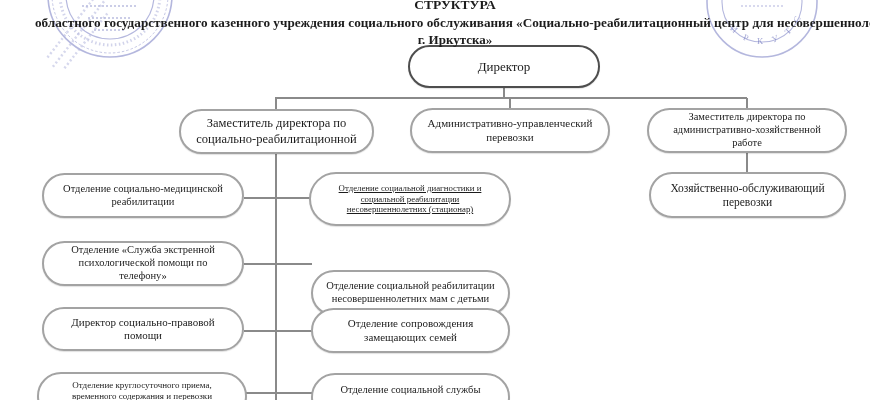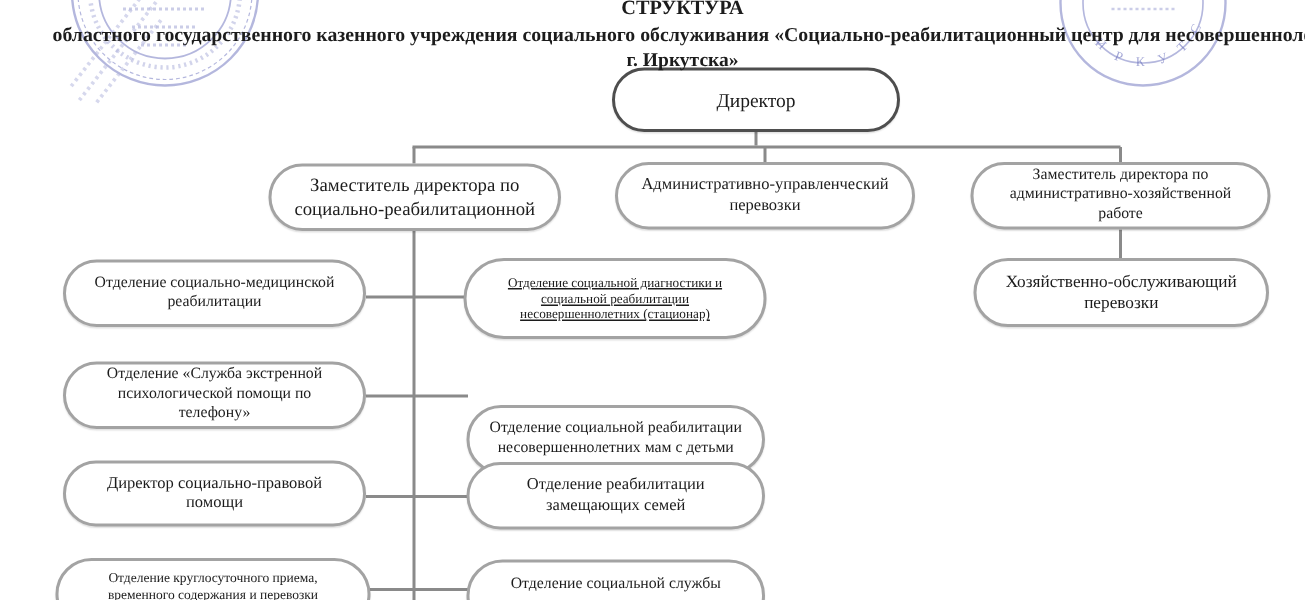--- a/index.html
+++ b/index.html
@@ -131,16 +131,16 @@
   <div class="box dep-admin">Заместитель директора по административно-хозяйственной работе</div>
   <div class="box household">Хозяйственно-обслуживающий перевозки</div>
 
   <div class="box l1">Отделение социально-медицинской реабилитации</div>
   <div class="box l2">Отделение «Служба экстренной психологической помощи по телефону»</div>
   <div class="box l3">Директор социально-правовой помощи</div>
   <div class="box l4">Отделение круглосуточного приема, временного содержания и перевозки несовершеннолетних</div>
 
   <div class="box m1">Отделение социальной диагностики и социальной реабилитации несовершеннолетних (стационар)</div>
   <div class="box m2">Отделение социальной реабилитации несовершеннолетних мам с детьми</div>
-  <div class="box m3">Отделение реабилитации замещающих семей</div>
+  <div class="box m3">Отделение сопровождения замещающих семей</div>
   <div class="box m4">Отделение социальной службы экстренного реагирования</div>
 
 </div>
 
 </body></html>

